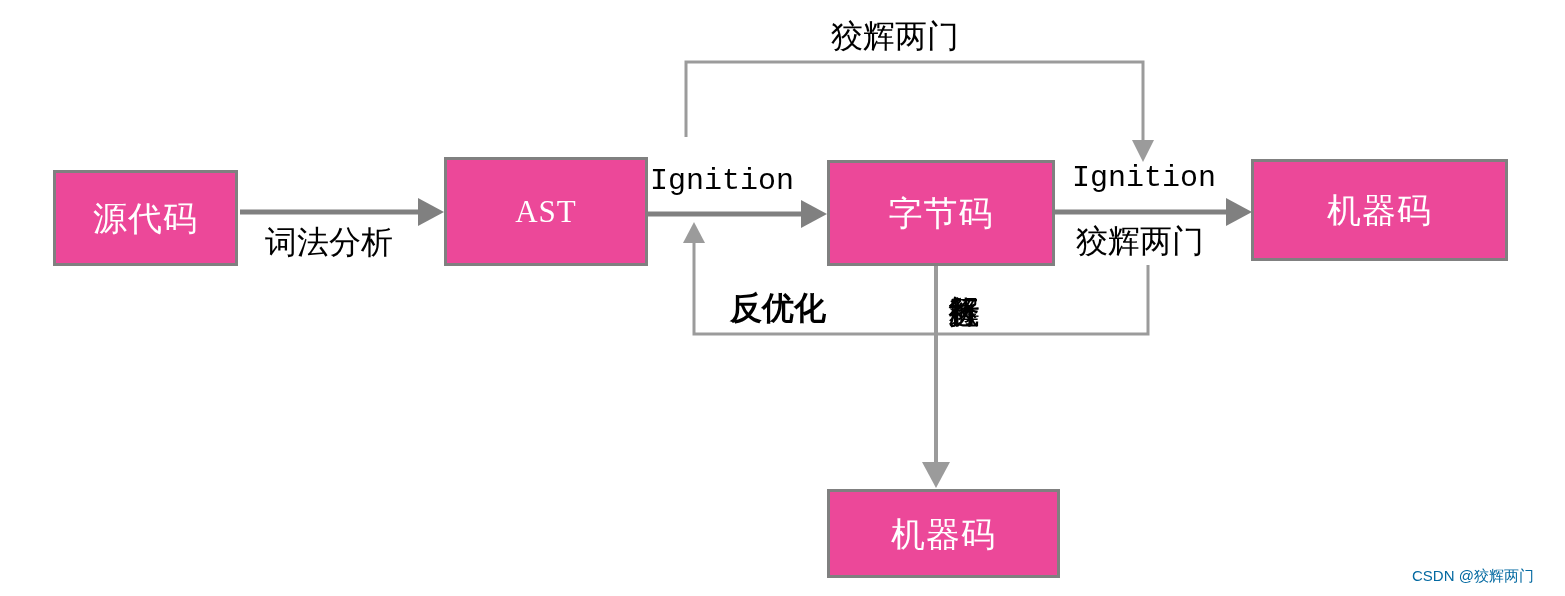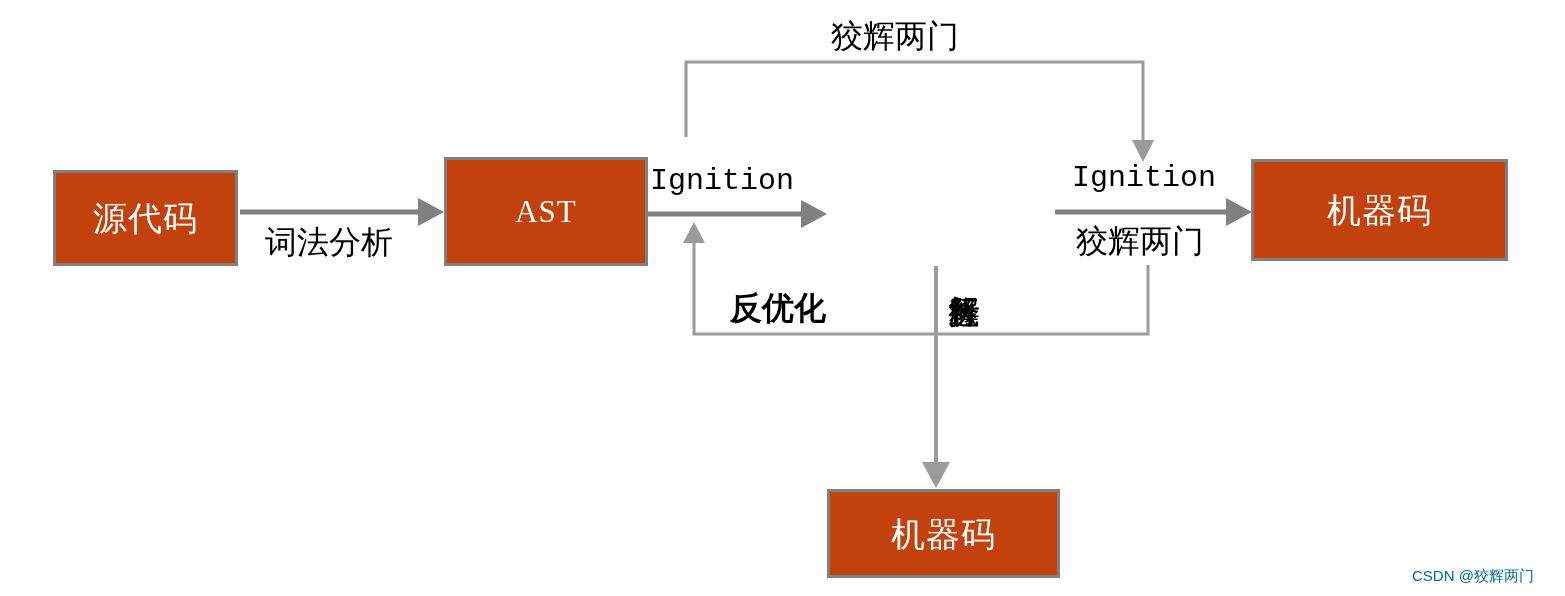--- a/index.html
+++ b/index.html
@@ -19,21 +19,21 @@
   }
   .svg-layer {
     position: absolute;
     left: 0;
     top: 0;
     width: 1565px;
     height: 596px;
   }
   .node {
     position: absolute;
-    background: #c2410c;
+    background: #ec4899;
     border: 3px solid #808080;
     box-sizing: border-box;
     display: flex;
     align-items: center;
     justify-content: center;
     color: #ffffff;
     z-index: 3;
   }
   .node-label-cn {
     font-family: "Liberation Sans", "DejaVu Sans", sans-serif;
@@ -129,20 +129,23 @@
   </svg>
 
   <div class="node" style="left:53px; top:170px; width:185px; height:96px;">
     <span class="node-label-cn">源代码</span>
   </div>
 
   <div class="node" style="left:444px; top:157px; width:204px; height:109px;">
     <span class="node-label-en">AST</span>
   </div>
 
+  <div class="node" style="left:827px; top:160px; width:228px; height:106px;">
+    <span class="node-label-cn">字节码</span>
+  </div>
 
   <div class="node" style="left:1251px; top:159px; width:257px; height:102px;">
     <span class="node-label-cn">机器码</span>
   </div>
 
   <div class="node" style="left:827px; top:489px; width:233px; height:89px;">
     <span class="node-label-cn">机器码</span>
   </div>
 
 

